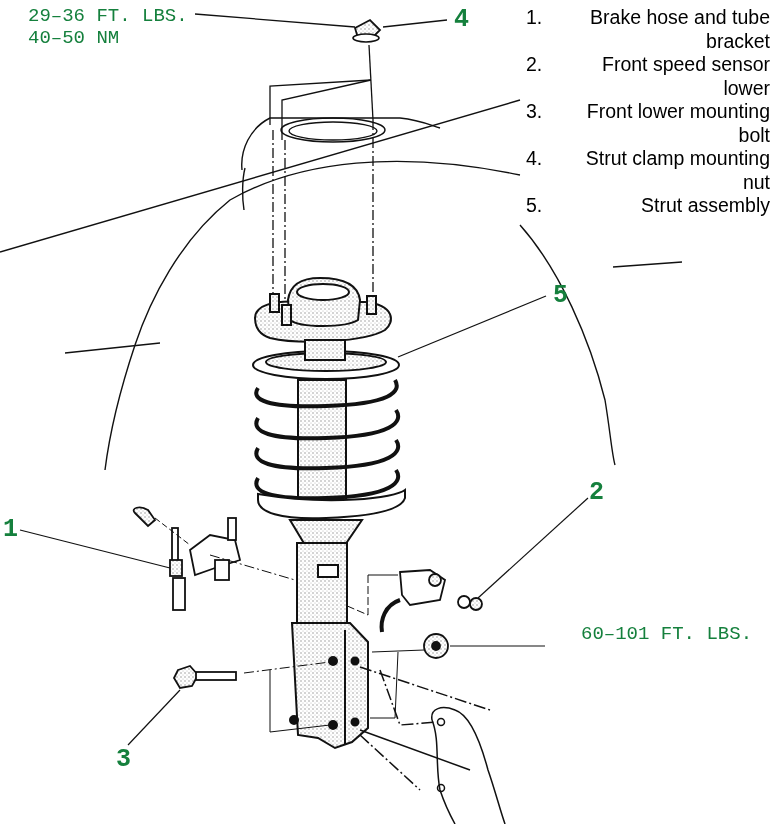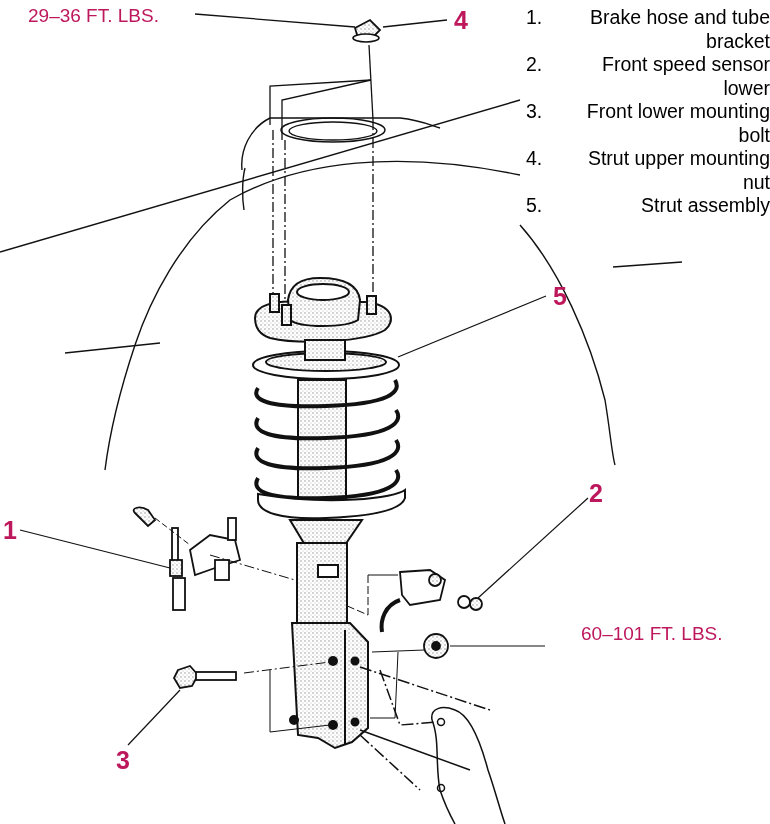--- a/index.html
+++ b/index.html
@@ -1,19 +1,19 @@
 <!DOCTYPE html>
 <html><head>
 <meta charset="utf-8">
 <style>
   html, body { margin: 0; padding: 0; background: #ffffff; }
   body { width: 770px; height: 824px; position: relative; overflow: hidden;
          font-family: "Liberation Sans", sans-serif; color: #000; }
   svg.diagram { position: absolute; left: 0; top: 0; width: 770px; height: 824px; }
-  .txt { position: absolute; font-family: Liberation Sans, sans-serif; color: #be185d; }
+  .txt { position: absolute; font-family: Liberation Mono, monospace; color: #15803d; }
   .torque { font-size: 19px; line-height: 22px; }
   .callout { font-size: 25px; font-weight: bold; line-height: 26px; }
   .legend { position: absolute; left: 526px; top: 6px; width: 244px; font-size: 19.5px; line-height: 23.5px; }
   .legend .row { display: flex; }
   .legend .num { width: 32px; flex: none; }
   .legend .lbl { flex: 1; text-align: right; }
 </style>
 </head>
 <body>
 
@@ -137,20 +137,21 @@
     <line x1="360" y1="735" x2="420" y2="790" stroke-dasharray="12,3,2,3"></line>
     <line x1="360" y1="730" x2="470" y2="770"></line>
     <polyline points="380,670 400,725 436,722" stroke-dasharray="12,3,2,3"></polyline>
   </g>
 
   <line x1="398" y1="357" x2="546" y2="296" stroke="#111" stroke-width="1.2"></line>
 </svg>
 
 <div class="txt torque" style="left:28px; top:5px;">
   <div>29–36 FT. LBS.</div>
+  <div>40–50 NM</div>
 </div>
 <div class="txt torque" style="left:581px; top:623px;">
   <div>60–101 FT. LBS.</div>
 </div>
 
 <div class="txt callout" style="left:454px; top:7px;">4</div>
 <div class="txt callout" style="left:553px; top:283px;">5</div>
 <div class="txt callout" style="left:3px; top:517px;">1</div>
 <div class="txt callout" style="left:589px; top:480px;">2</div>
 <div class="txt callout" style="left:116px; top:747px;">3</div>
@@ -163,19 +164,19 @@
   <div class="row">
     <span class="num">2.</span>
     <span class="lbl">Front speed sensor lower</span>
   </div>
   <div class="row">
     <span class="num">3.</span>
     <span class="lbl">Front lower mounting bolt</span>
   </div>
   <div class="row">
     <span class="num">4.</span>
-    <span class="lbl">Strut upper mounting nut</span>
+    <span class="lbl">Strut clamp mounting nut</span>
   </div>
   <div class="row">
     <span class="num">5.</span>
     <span class="lbl">Strut assembly</span>
   </div>
 </div>
 
 </body></html>

